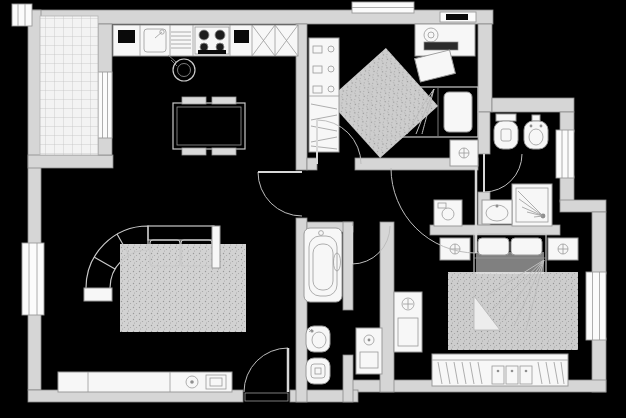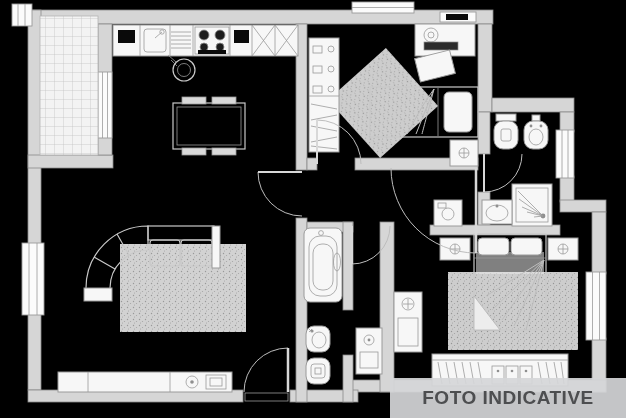--- a/index.html
+++ b/index.html
@@ -308,16 +308,13 @@
       <path class="arc" d="M476,253 A85,85 0 0 1 391,168"></path>
       <path d="M476,168V253" stroke="#d8d8d8" stroke-width="2.5"></path>
     </g>
     <g>
       <path class="arc" d="M352,264 A38,38 0 0 0 390,226"></path>
       <path d="M352,226V264" stroke="#d8d8d8" stroke-width="2"></path>
     </g>
   </g>
 </svg>
 
-<div id="watermark">
-  <span>FOTO INDICATIVE</span>
 </div>
-</div>
 
 </body></html>

